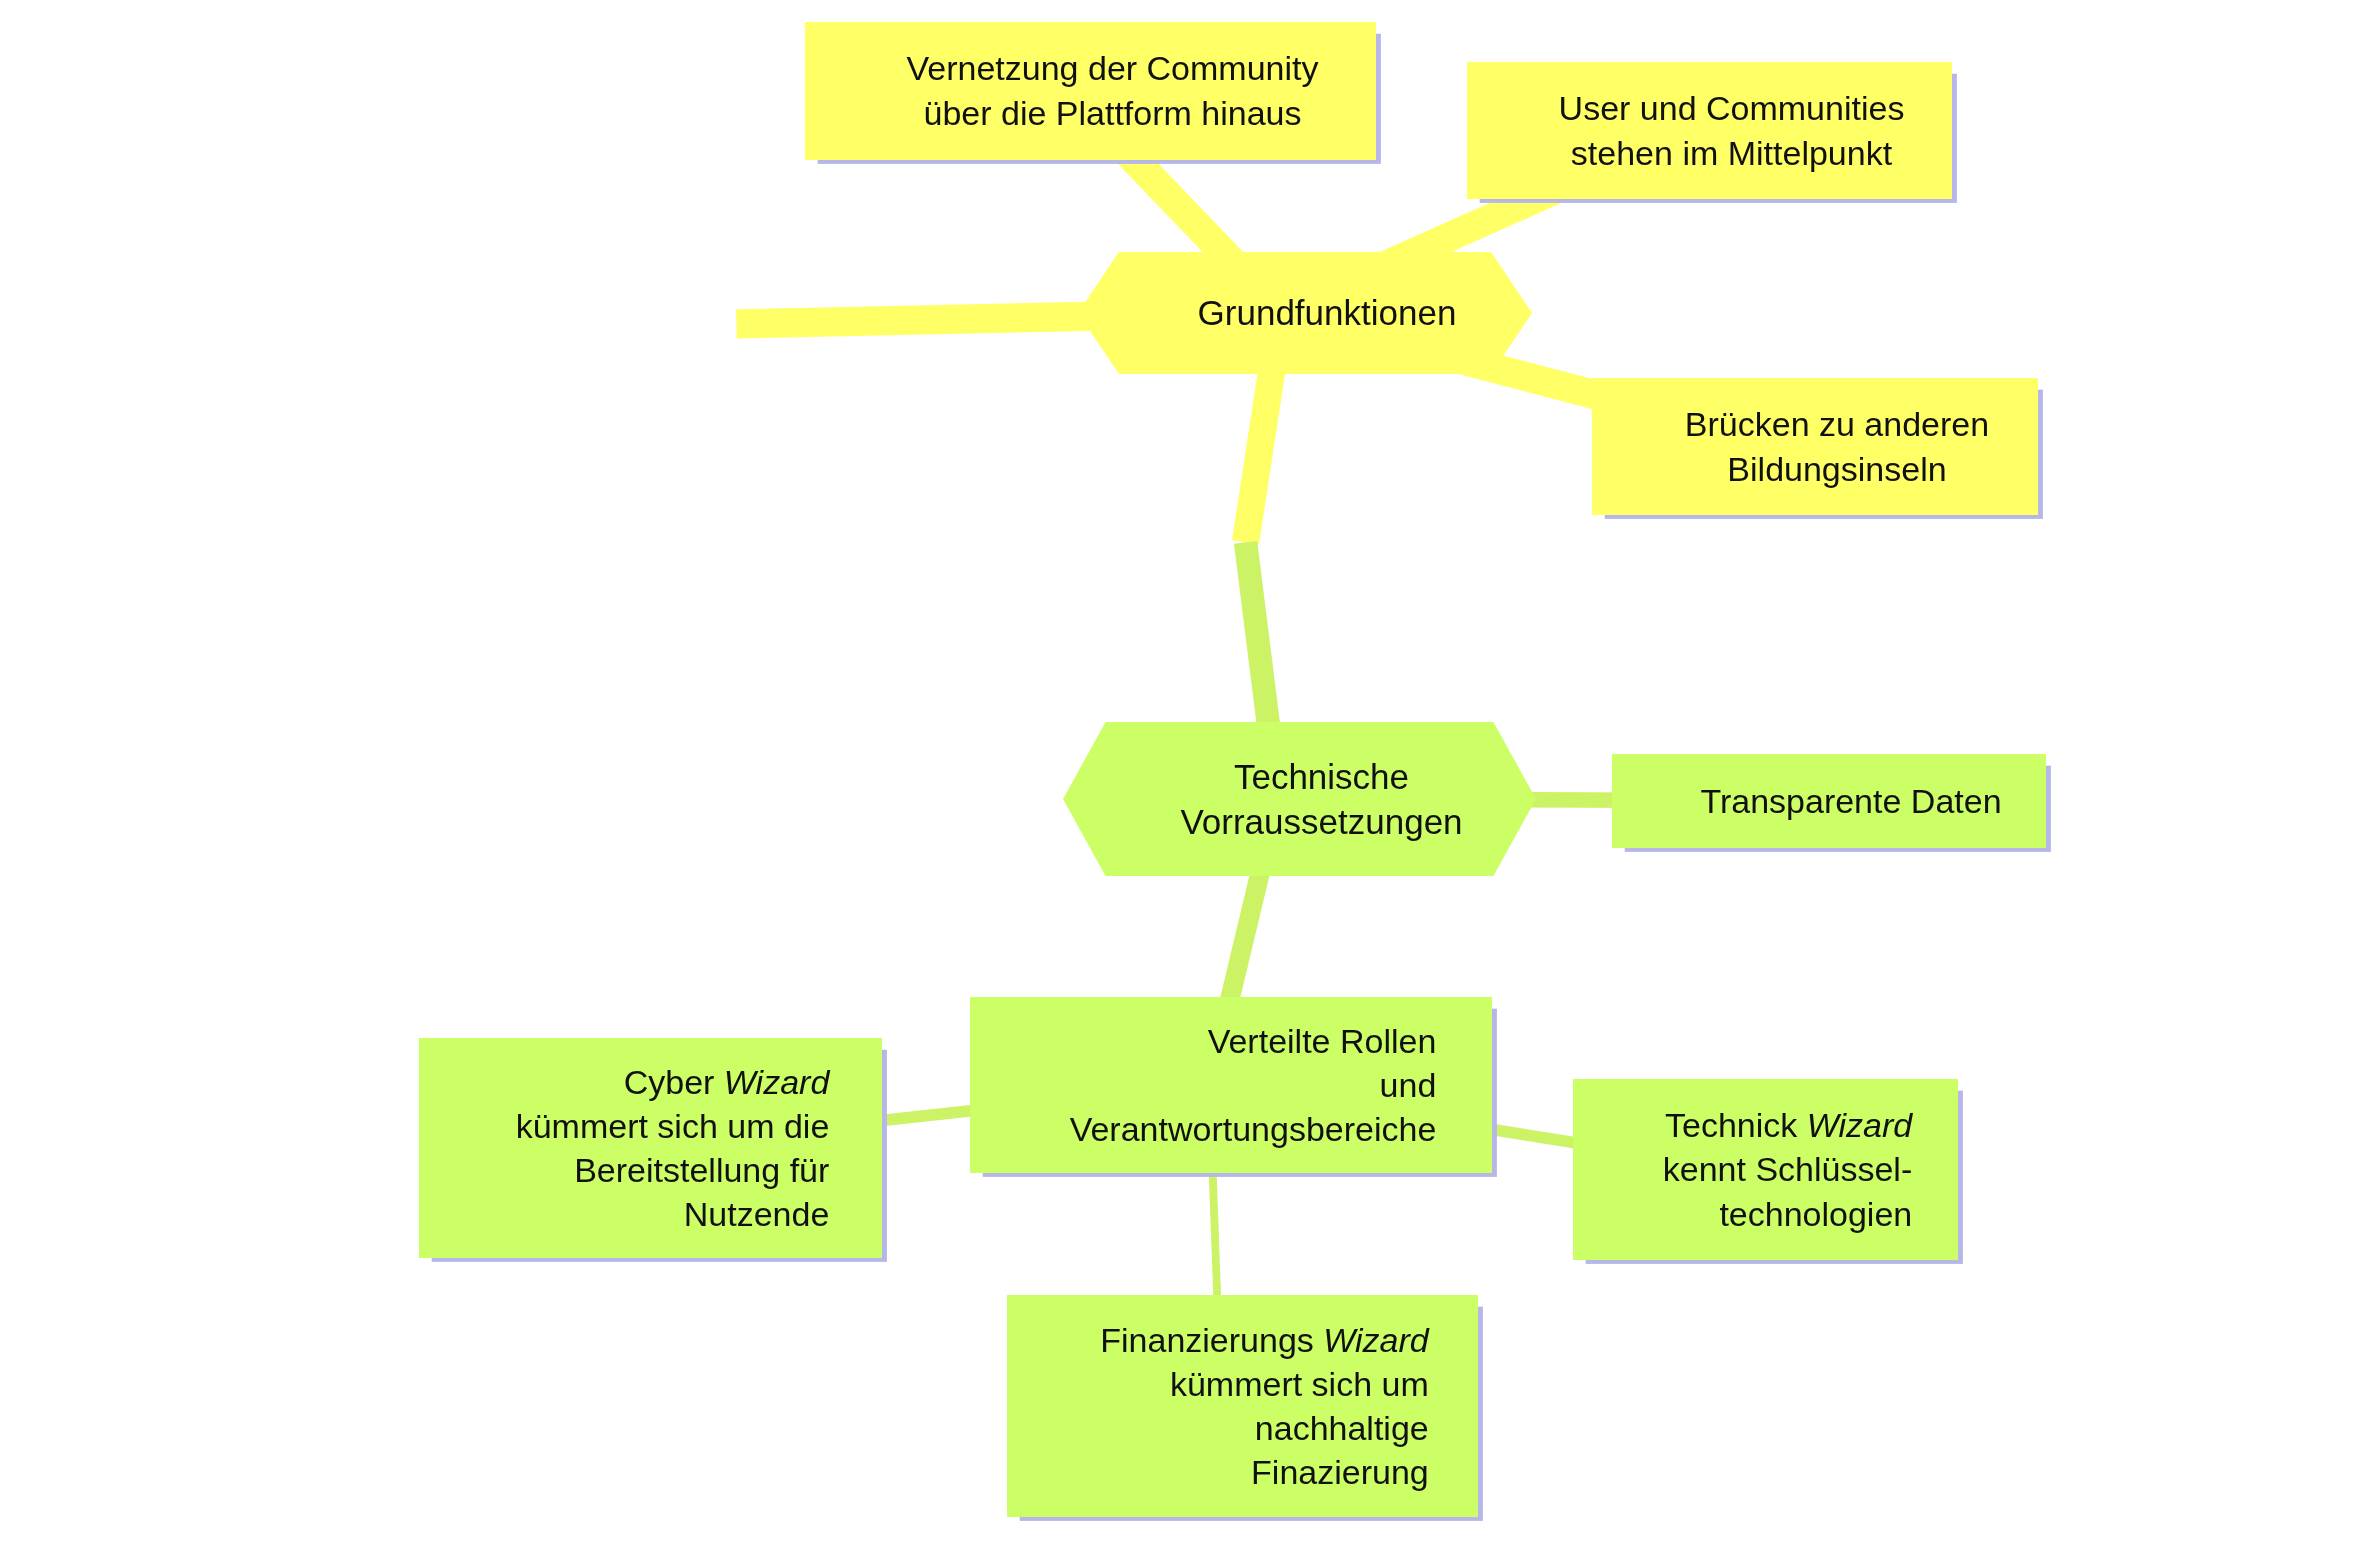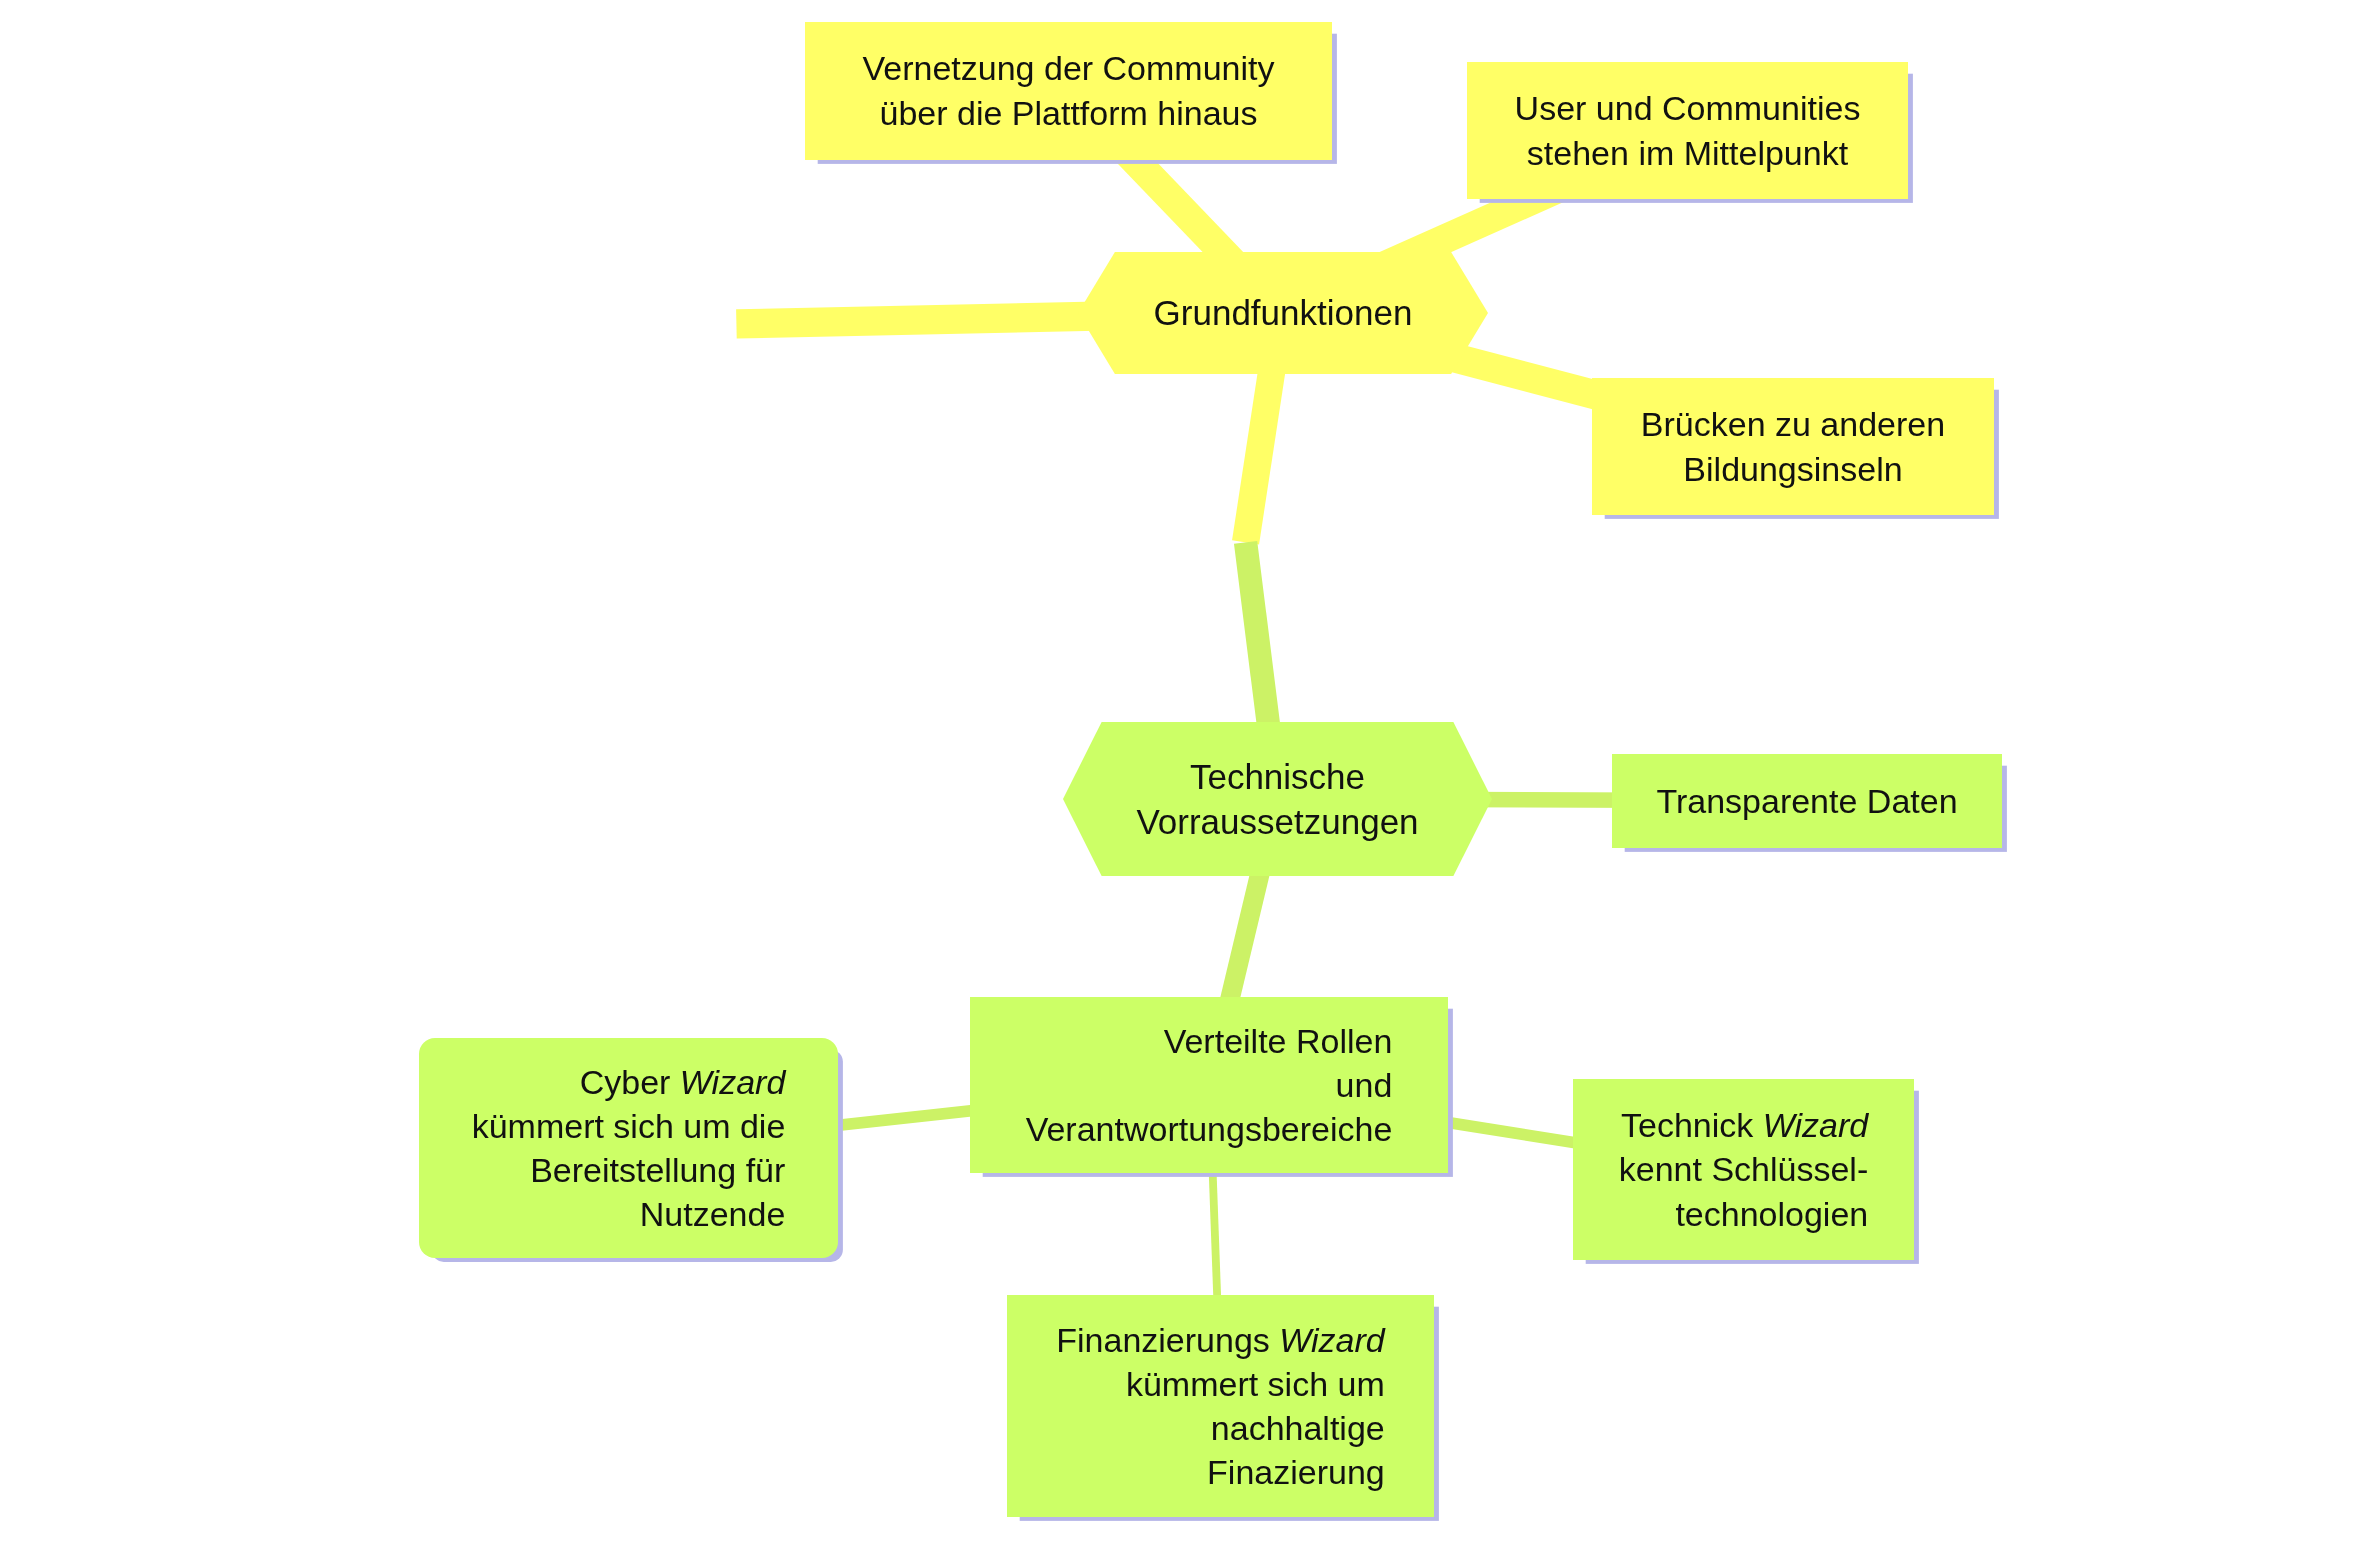--- a/index.html
+++ b/index.html
@@ -26,20 +26,21 @@
   .node {
     position: absolute;
     display: flex;
     align-items: center;
     justify-content: center;
     text-align: center;
     color: #111111;
     font-size: 34px;
     line-height: 1.3;
     cursor: default;
+    padding-left: 44px;
   }
   .label { white-space: pre-line; }
   .em { font-style: italic; }
   .box {
     background: #FFFF66;
     box-shadow: 8.8px 7.8px 0 -3.9px #B6B6E8;
   }
   .greenbox { background: #CCFF66; text-align: right; }
   .hex {
     clip-path: polygon(0% 50%, 9% 0%, 91% 0%, 100% 50%, 91% 100%, 9% 100%);
@@ -56,21 +57,21 @@
   
   #n-vernetzung     { left: 805px;  top: 21.5px;   width: 527px; height: 138px; }
   #n-user           { left: 1467px; top: 62px;   width: 441px; height: 137px; }
   #n-suchen         { left: 532px;  top: 256px;  width: 410px; height: 137px; }
   #n-grundfunktionen{ left: 1078px; top: 252px;  width: 410px; height: 122px; }
   #n-bruecken       { left: 1592px; top: 378px;  width: 402px; height: 137px; }
   #n-tisch          { left: 1134px; top: 433px;  width: 220px; height: 220px; }
   #n-technische     { left: 1063px; top: 722px;  width: 429px; height: 154px; }
   #n-transparente   { left: 1612px; top: 754px;  width: 390px; height: 94px;  }
   #n-verteilte      { left: 970px;  top: 997px; width: 478px; height: 176px; }
-  #n-cyber          { left: 419px;  top: 1038px; width: 419px; height: 220px; border-radius: 16px; }
+  #n-cyber          { left: 419px;  top: 1038px; width: 419px; height: 220px; }
   #n-technick       { left: 1573px; top: 1079px; width: 341px; height: 181px; }
   #n-finanzierungs  { left: 1007px; top: 1295px; width: 427px; height: 222px; }
 </style>
 </head>
 <body>
 
 <div id="canvas">
 
   <svg id="edges" viewBox="0 0 2437 1588" xmlns="http://www.w3.org/2000/svg">
     <line class="ey" x1="1313" y1="320" x2="1095" y2="93" stroke-width="30"></line>

